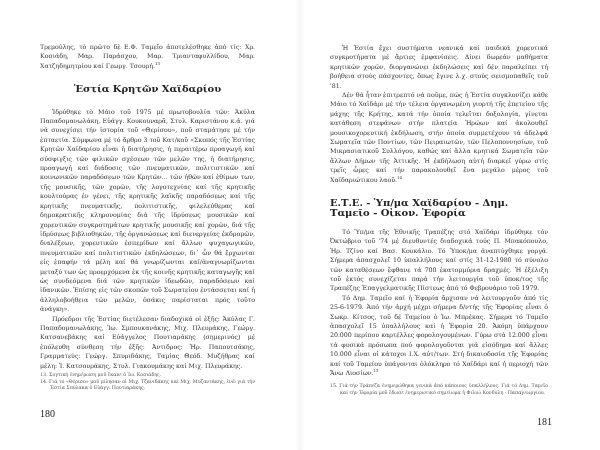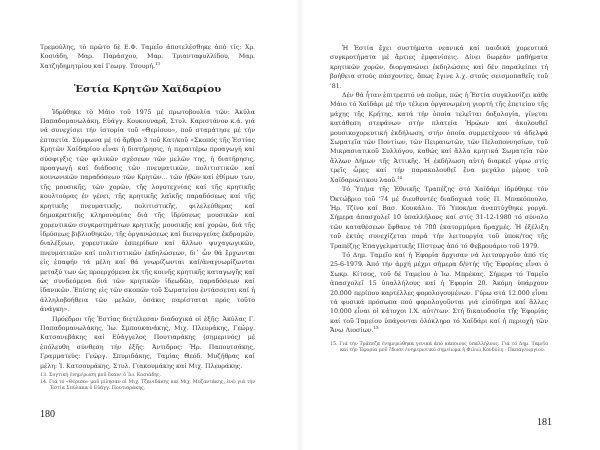--- a/index.html
+++ b/index.html
@@ -39,20 +39,21 @@
   </div>
   <div class="pnum" style="left:40px; top:408px;">180</div>
 </div>
 
 <div class="gutter"></div>
 
 <div class="page right">
   <div class="col" style="left:30px; top:43px; width:218px;">
     <p class="indent">Ἡ Ἑστία ἔχει συστήματα νεανικά καί παιδικά χορευτικά συγκροτήματα μέ ἄρτιες ἐμφανίσεις. Δίνει δωρεάν μαθήματα κρητικῶν χορῶν, διοργανώνει ἐκδηλώσεις καί δέν παραλείπει τή βοήθεια στούς πάσχοντες, ὅπως ἔγινε λ.χ. στούς σεισμοπαθεῖς τοῦ '81.</p>
     <p class="indent"><span>Δέν θά ἦταν ἐπιτρεπτό νά ποῦμε, πώς ἡ Ἑστία συγκλονίζει κάθε Μάιο τό Χαϊδάρι μέ τήν τέλεια ὀργανωμένη γιορτή τῆς ἐπετείου τῆς μάχης τῆς Κρήτης, κατά τήν ὁποία τελεῖται δοξολογία, γίνεται κατάθεση στεφάνων στήν πλατεία Ἡρώων καί ἀκολουθεῖ μουσικοχορευτική ἐκδήλωση, στήν ὁποία συμμετέχουν τά ἀδελφά Σωματεῖα τῶν Ποντίων, τῶν Πειραιωτῶν, τῶν Πελοποννησίων, τοῦ Μικρασιατικοῦ Συλλόγου, καθώς καί ἄλλα κρητικά Σωματεῖα τῶν ἄλλων Δήμων τῆς Ἀττικῆς. Ἡ ἐκδήλωση αὐτή διαρκεῖ γύρω στίς τρεῖς ὧρες καί τήν παρακολουθεῖ ἕνα μεγάλο μέρος τοῦ Χαϊδαριώτικου λαοῦ.</span><sup>14</sup></p>
+    <div class="heading left-al">Ε.Τ.Ε. - Ὑπ/μα Χαϊδαρίου - Δημ. Ταμεῖο - Οἰκον. Ἐφορία</div>
     <p class="indent">Τό Ὑπ/μα τῆς Ἐθνικῆς Τραπέζης στό Χαϊδάρι ἱδρύθηκε τόν Ὀκτώβριο τοῦ '74 μέ διευθυντές διαδοχικά τούς Π. Μπακόπουλο, Ἠρ. Τζίνο καί Βασ. Κουκάλιο. Τό Ὑποκ/μα ἀναπτύχθηκε γοργά. Σήμερα ἀπασχολεῖ 10 ὑπαλλήλους καί στίς 31-12-1980 τό σύνολο τῶν καταθέσεων ἔφθανε τά 700 ἑκατομμύρια δραχμές. Ἡ ἐξέλιξη τοῦ ἐκτός συνεχίζεται παρά τήν λειτουργία τοῦ ὑποκ/τος τῆς Τραπέζης Ἐπαγγελματικῆς Πίστεως ἀπό τό Φεβρουάριο τοῦ 1979.</p>
     <p class="indent"><span>Τό Δημ. Ταμεῖο καί ἡ Ἐφορία ἄρχισαν νά λειτουργοῦν ἀπό τίς 25-6-1979. Ἀπό τήν ἀρχή μέχρι σήμερα δ/ντής τῆς Ἐφορίας εἶναι ὁ Σωκρ. Κίτσος, τοῦ δέ Ταμείου ὁ Ἰω. Μπρέκας. Σήμερα τό Ταμεῖο ἀπασχολεῖ 15 ὑπαλλήλους καί ἡ Ἐφορία 20. Ἀκόμη ὑπάρχουν 20.000 περίπου καρτέλλες φορολογουμένων. Γύρω στά 12.000 εἶναι τά φυσικά πρόσωπα πού φορολογοῦνται γιά εἰσόδημα καί ἄλλες 10.000 εἶναι οἱ κάτοχοι Ι.Χ. αὐτ/των. Στή δικαιοδοσία τῆς Ἐφορίας καί τοῦ Ταμείου ὑπάγονται ὁλόκληρο τό Χαϊδάρι καί ἡ περιοχή τῶν Ἄνω Λιοσίων.</span><sup>15</sup></p>
     <div class="footnotes" style="margin-top:6px;">
       <div>15. Γιά τήν Τράπεζα ἐνημερώθηκα γενικά ἀπό κάποιους ὑπαλλήλους. Γιά τό Δημ. Ταμεῖο καί τήν Ἐφορία μοῦ ἔδωσε ἐνημερωτικό σημείωμα ἡ Φιλιώ Κονδύλη - Παπαγεωργίου.</div>
     </div>
   </div>
   <div class="pnum" style="left:237px; top:416px;text-align:center;">181</div>
 </div>
 
 </body></html>

